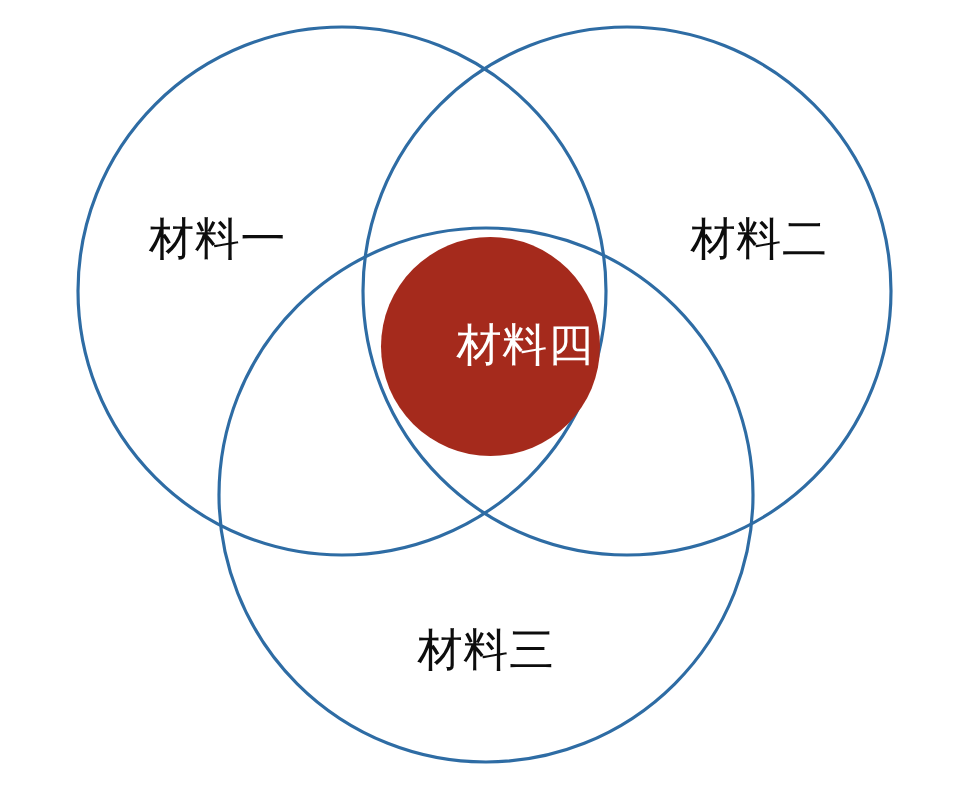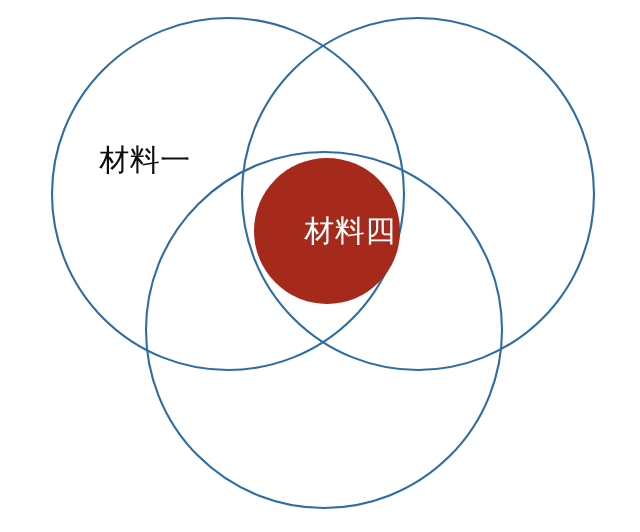--- a/index.html
+++ b/index.html
@@ -58,17 +58,19 @@
 
   <svg id="venn-svg" viewBox="0 0 640 532" style="width: 640px; height: 532px;">
     <circle class="set-circle" cx="228" cy="194" r="176" stroke="#2E6CA4" stroke-width="2.1"></circle>
     <circle class="set-circle" cx="418" cy="194" r="176" stroke="#2E6CA4" stroke-width="2.1"></circle>
     <circle class="set-circle" cx="324" cy="330" r="178" stroke="#2E6CA4" stroke-width="2.1"></circle>
     <circle class="center-disc" cx="327" cy="231" r="73" fill="#A52A1C"></circle>
   </svg>
 
   <div class="set-label" style="left: 145px; top: 160px; color: rgb(13, 13, 13);">材料一</div>
 
+  <div class="set-label" style="left: 506px; top: 160px; color: rgb(13, 13, 13);">材料二</div>
 
+  <div class="set-label" style="left: 324px; top: 434px; color: rgb(13, 13, 13);">材料三</div>
 
   <div class="set-label inverted" style="left: 327px; top: 231px; color: rgb(255, 255, 255);">材料四</div>
 
 </div>
 
 </body></html>

